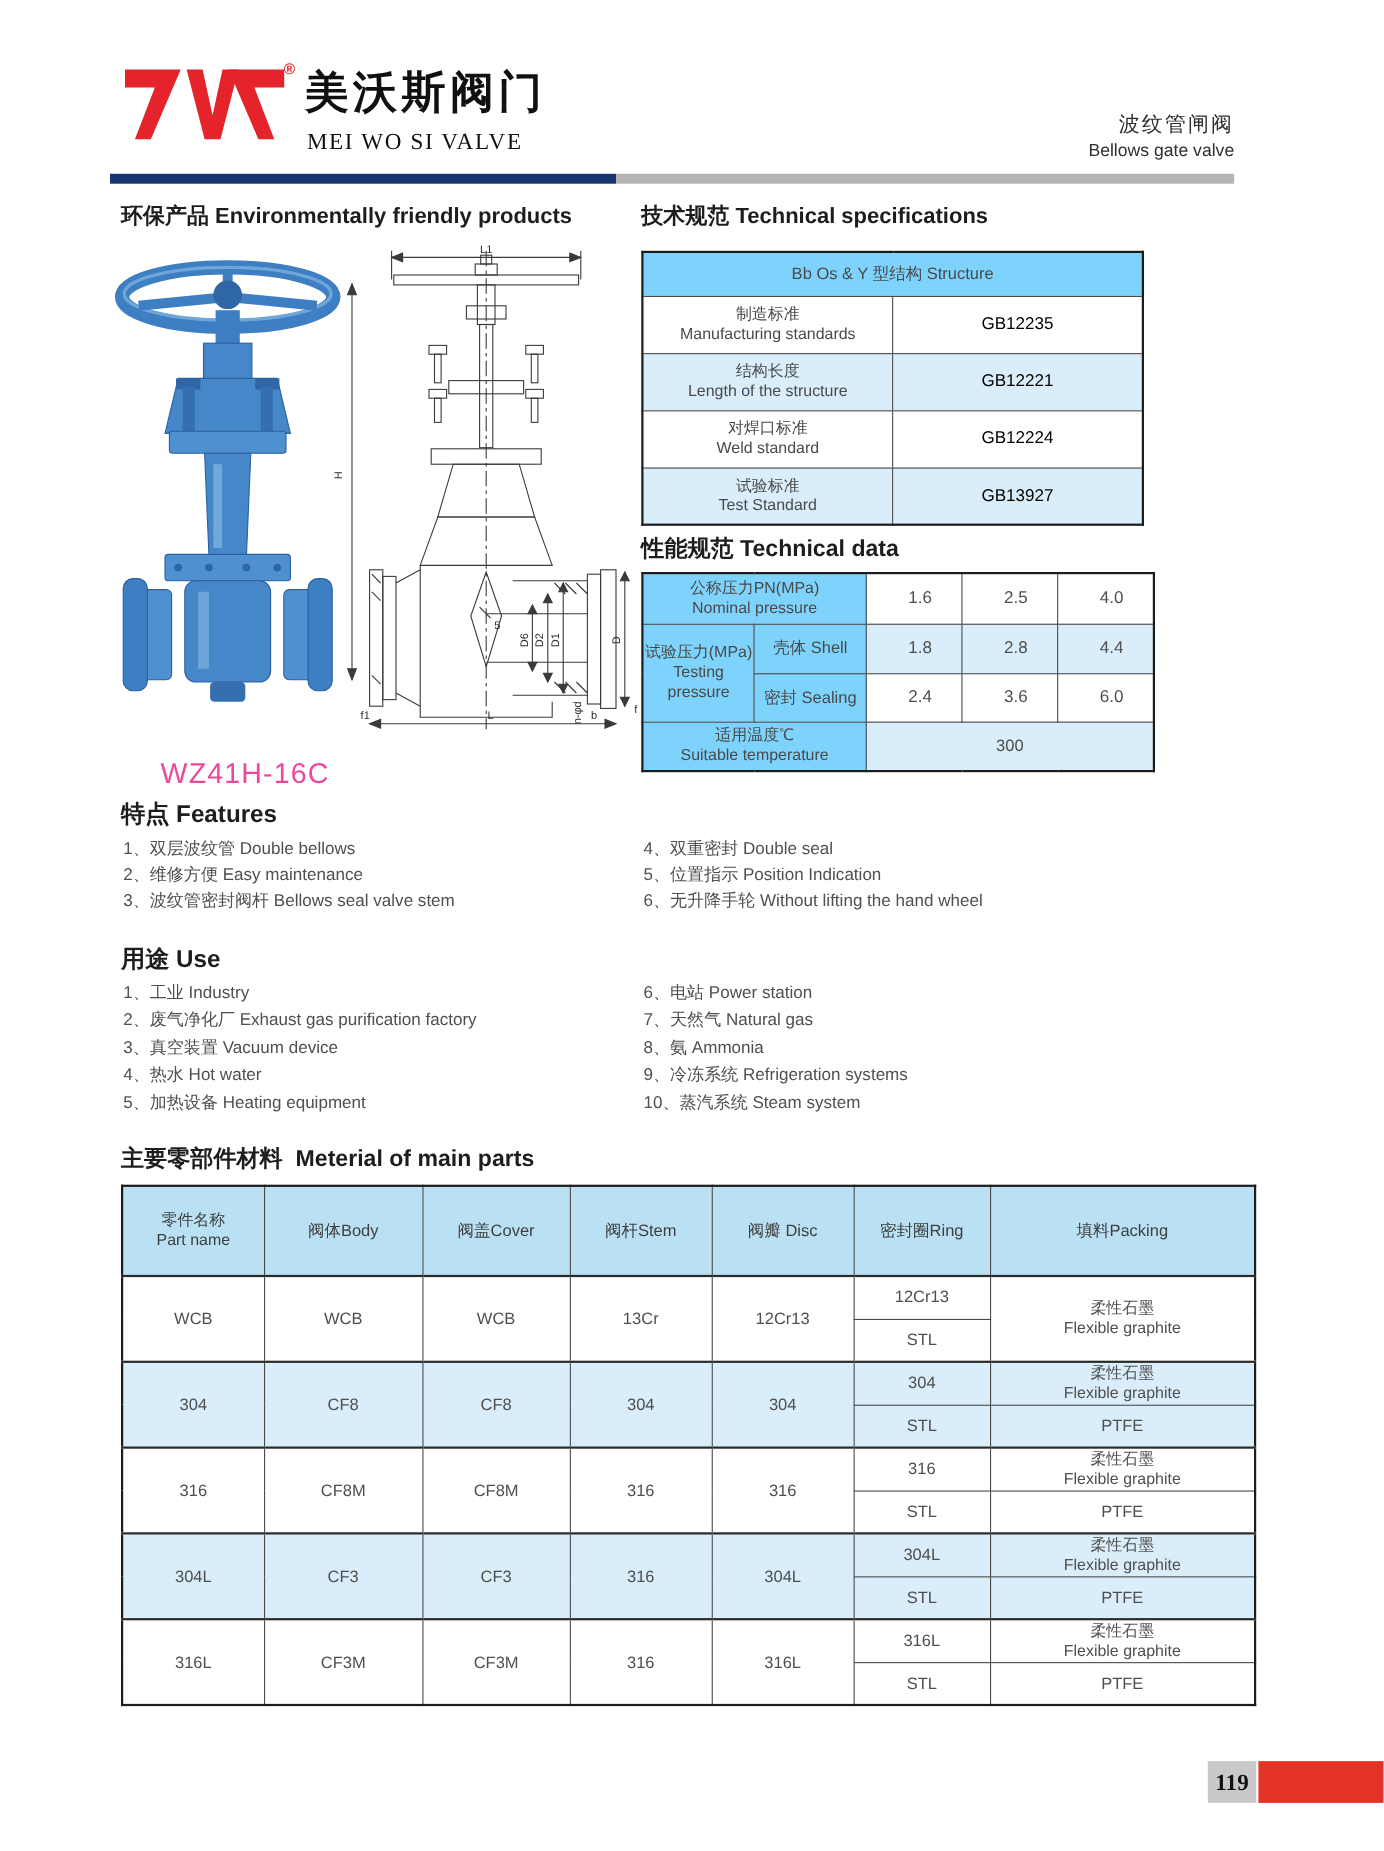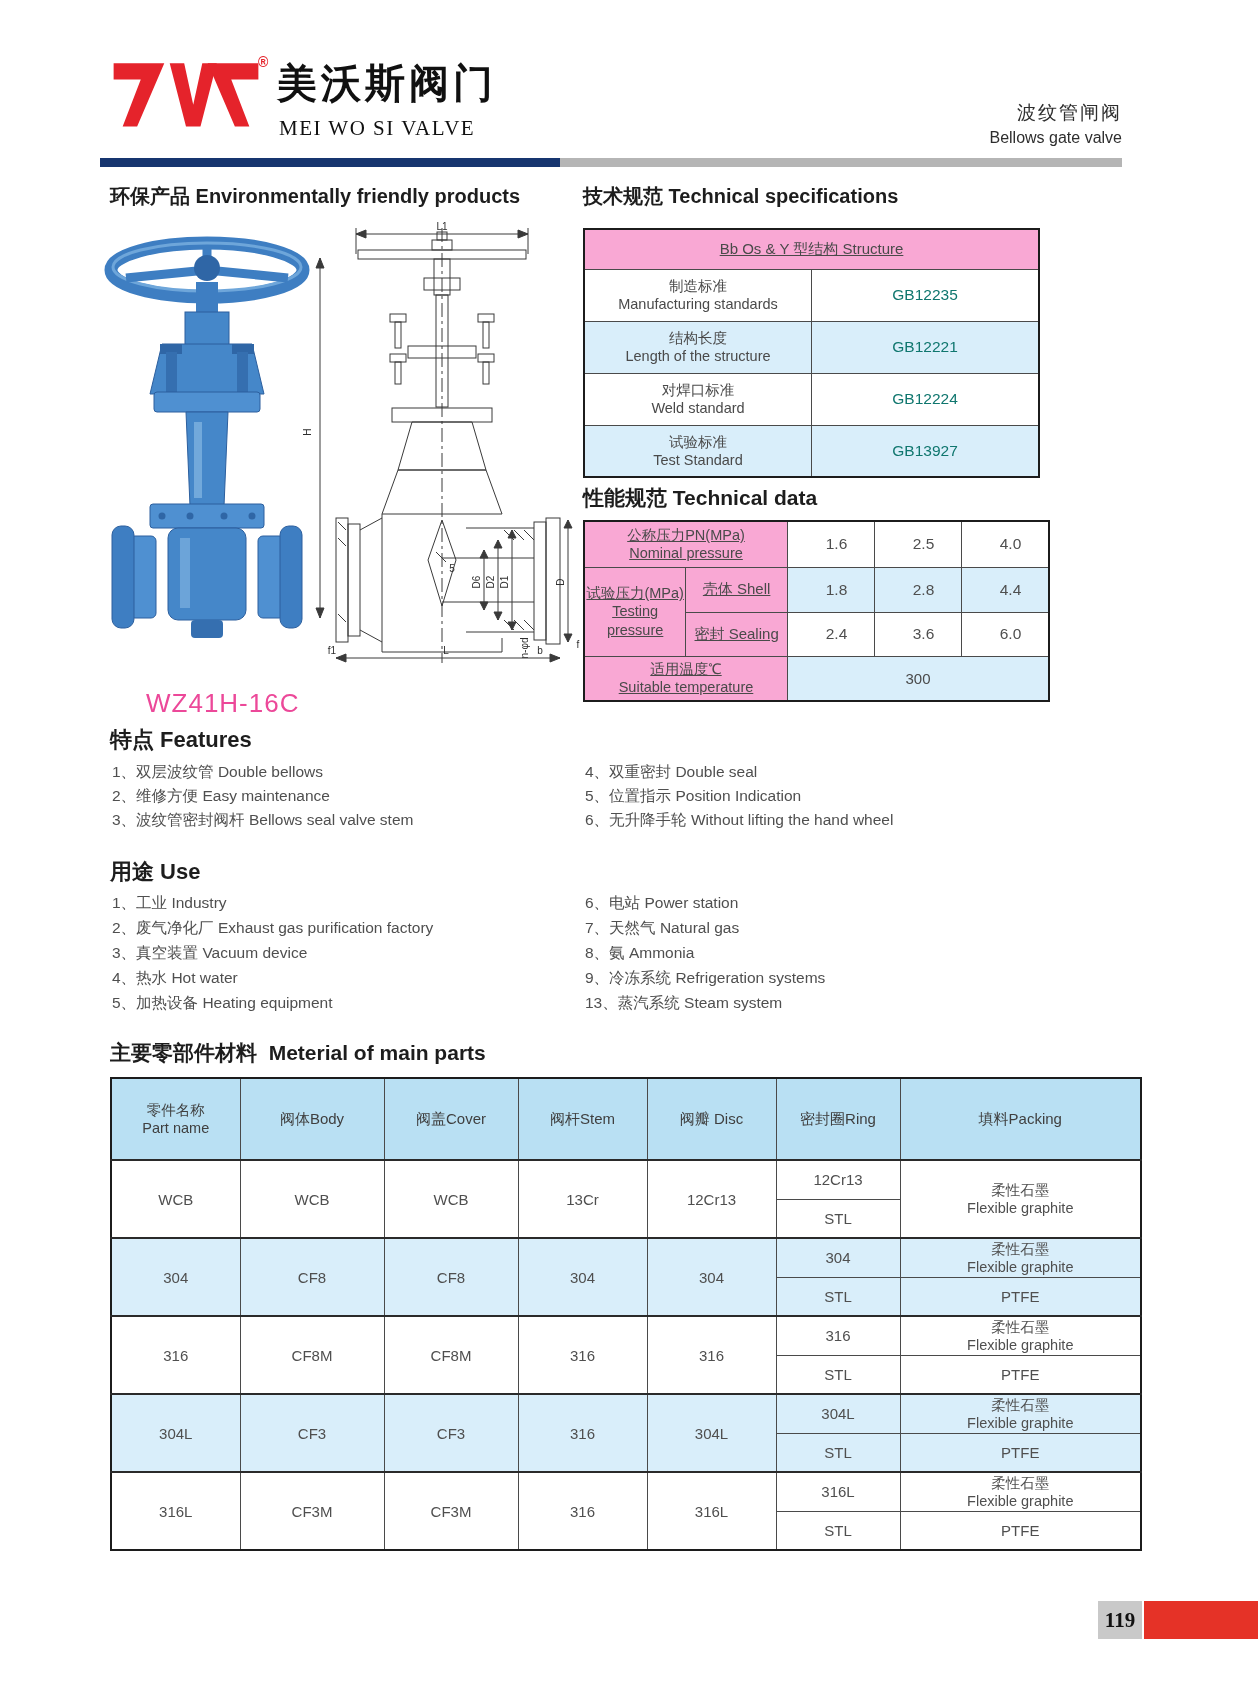--- a/index.html
+++ b/index.html
@@ -27,31 +27,31 @@
   .h-materials{left:110px;top:1039px;font-size:21px;white-space:pre-wrap;}
 
   
   .fig-photo{position:absolute;left:96px;top:226px;width:222px;height:422px;}
   .fig-drawing{position:absolute;left:296px;top:218px;width:292px;height:452px;}
   .model-label{position:absolute;left:146px;top:668px;font-size:26px;letter-spacing:1px;color:#ec4899;margin-top:20px;}
 
   
   table{border-collapse:collapse;table-layout:fixed;}
   td,th{border:1px solid #4a4a4a;text-align:center;vertical-align:middle;padding:0;font-weight:400;}
-  .bg-hd{background:#f9a8d4;text-decoration:underline;}
+  .bg-hd{background:#7dd3fc;}
   .bg-lt{background:#d9eefa;}
   .cn-line{font-size:14.5px;line-height:1.25;}
   .en-line{font-size:14.5px;line-height:1.25;}
 
   
   .spec-table{position:absolute;left:583px;top:228px;width:457px;border:2px solid #1c1c1c;font-size:15px;}
   .spec-table tr.hd{height:40px;}
   .spec-table tr.rw{height:52px;}
   .spec-table .c-label{width:285px;}
-  .spec-table .c-value{width:172px;font-size:15.5px;color:#0f766e;}
+  .spec-table .c-value{width:172px;font-size:15.5px;color:#000000;}
 
   
   .data-table{position:absolute;left:583px;top:520px;width:467px;border:2px solid #1c1c1c;font-size:15px;}
   .data-table .c1{width:127px;}
   .data-table .c2{width:105px;}
   .data-table .cv{width:75px;font-size:15.5px;color:#4f4f4f;padding-left:11px;}
   .data-table tr.r1{height:46px;}
   .data-table tr.r2{height:45px;}
   .data-table tr.r3{height:44px;}
   .data-table tr.r4{height:45px;}
@@ -308,21 +308,21 @@
     <div>2、废气净化厂 Exhaust gas purification factory</div>
     <div>3、真空装置 Vacuum device</div>
     <div>4、热水 Hot water</div>
     <div>5、加热设备 Heating equipment</div>
   </div>
   <div class="list use-list use-right">
     <div>6、电站 Power station</div>
     <div>7、天然气 Natural gas</div>
     <div>8、氨 Ammonia</div>
     <div>9、冷冻系统 Refrigeration systems</div>
-    <div>13、蒸汽系统 Steam system</div>
+    <div>10、蒸汽系统 Steam system</div>
   </div>
 
   <div class="h-section h-materials">主要零部件材料  Meterial of main parts</div>
 
   <table class="mat-table">
     <colgroup>
       <col style="width:129px">
         <col style="width:144px">
         <col style="width:134px">
         <col style="width:129px">

